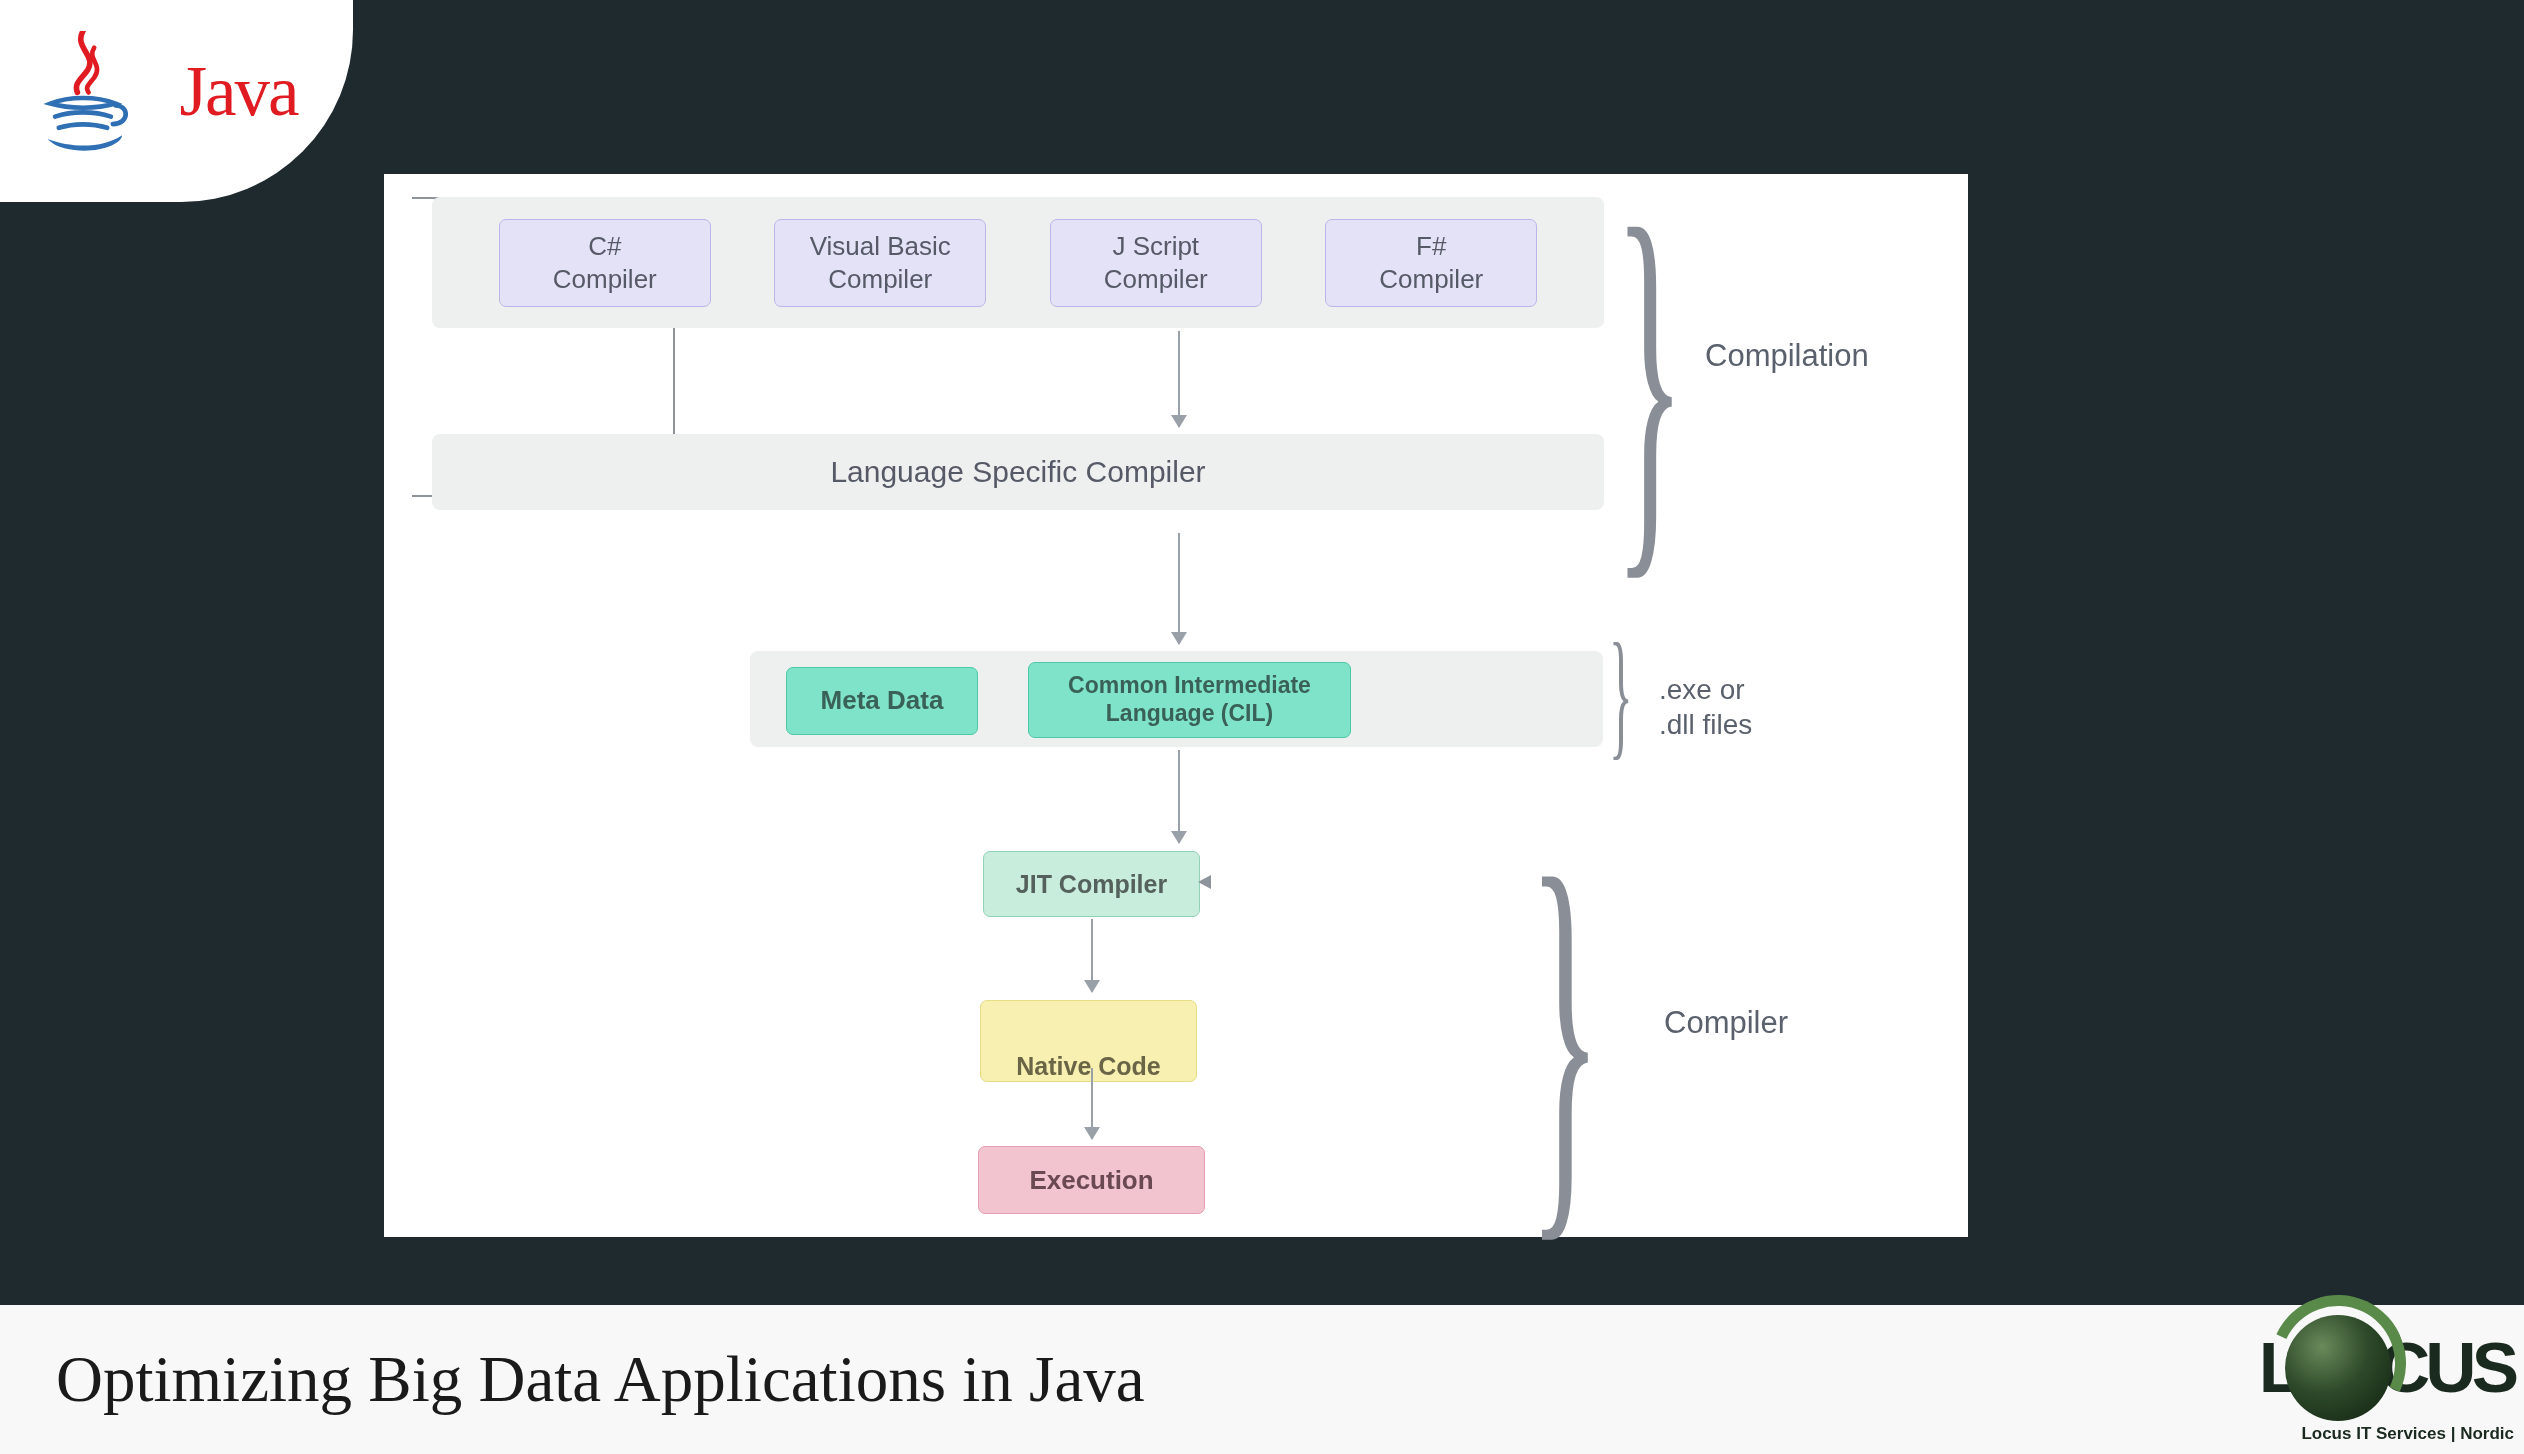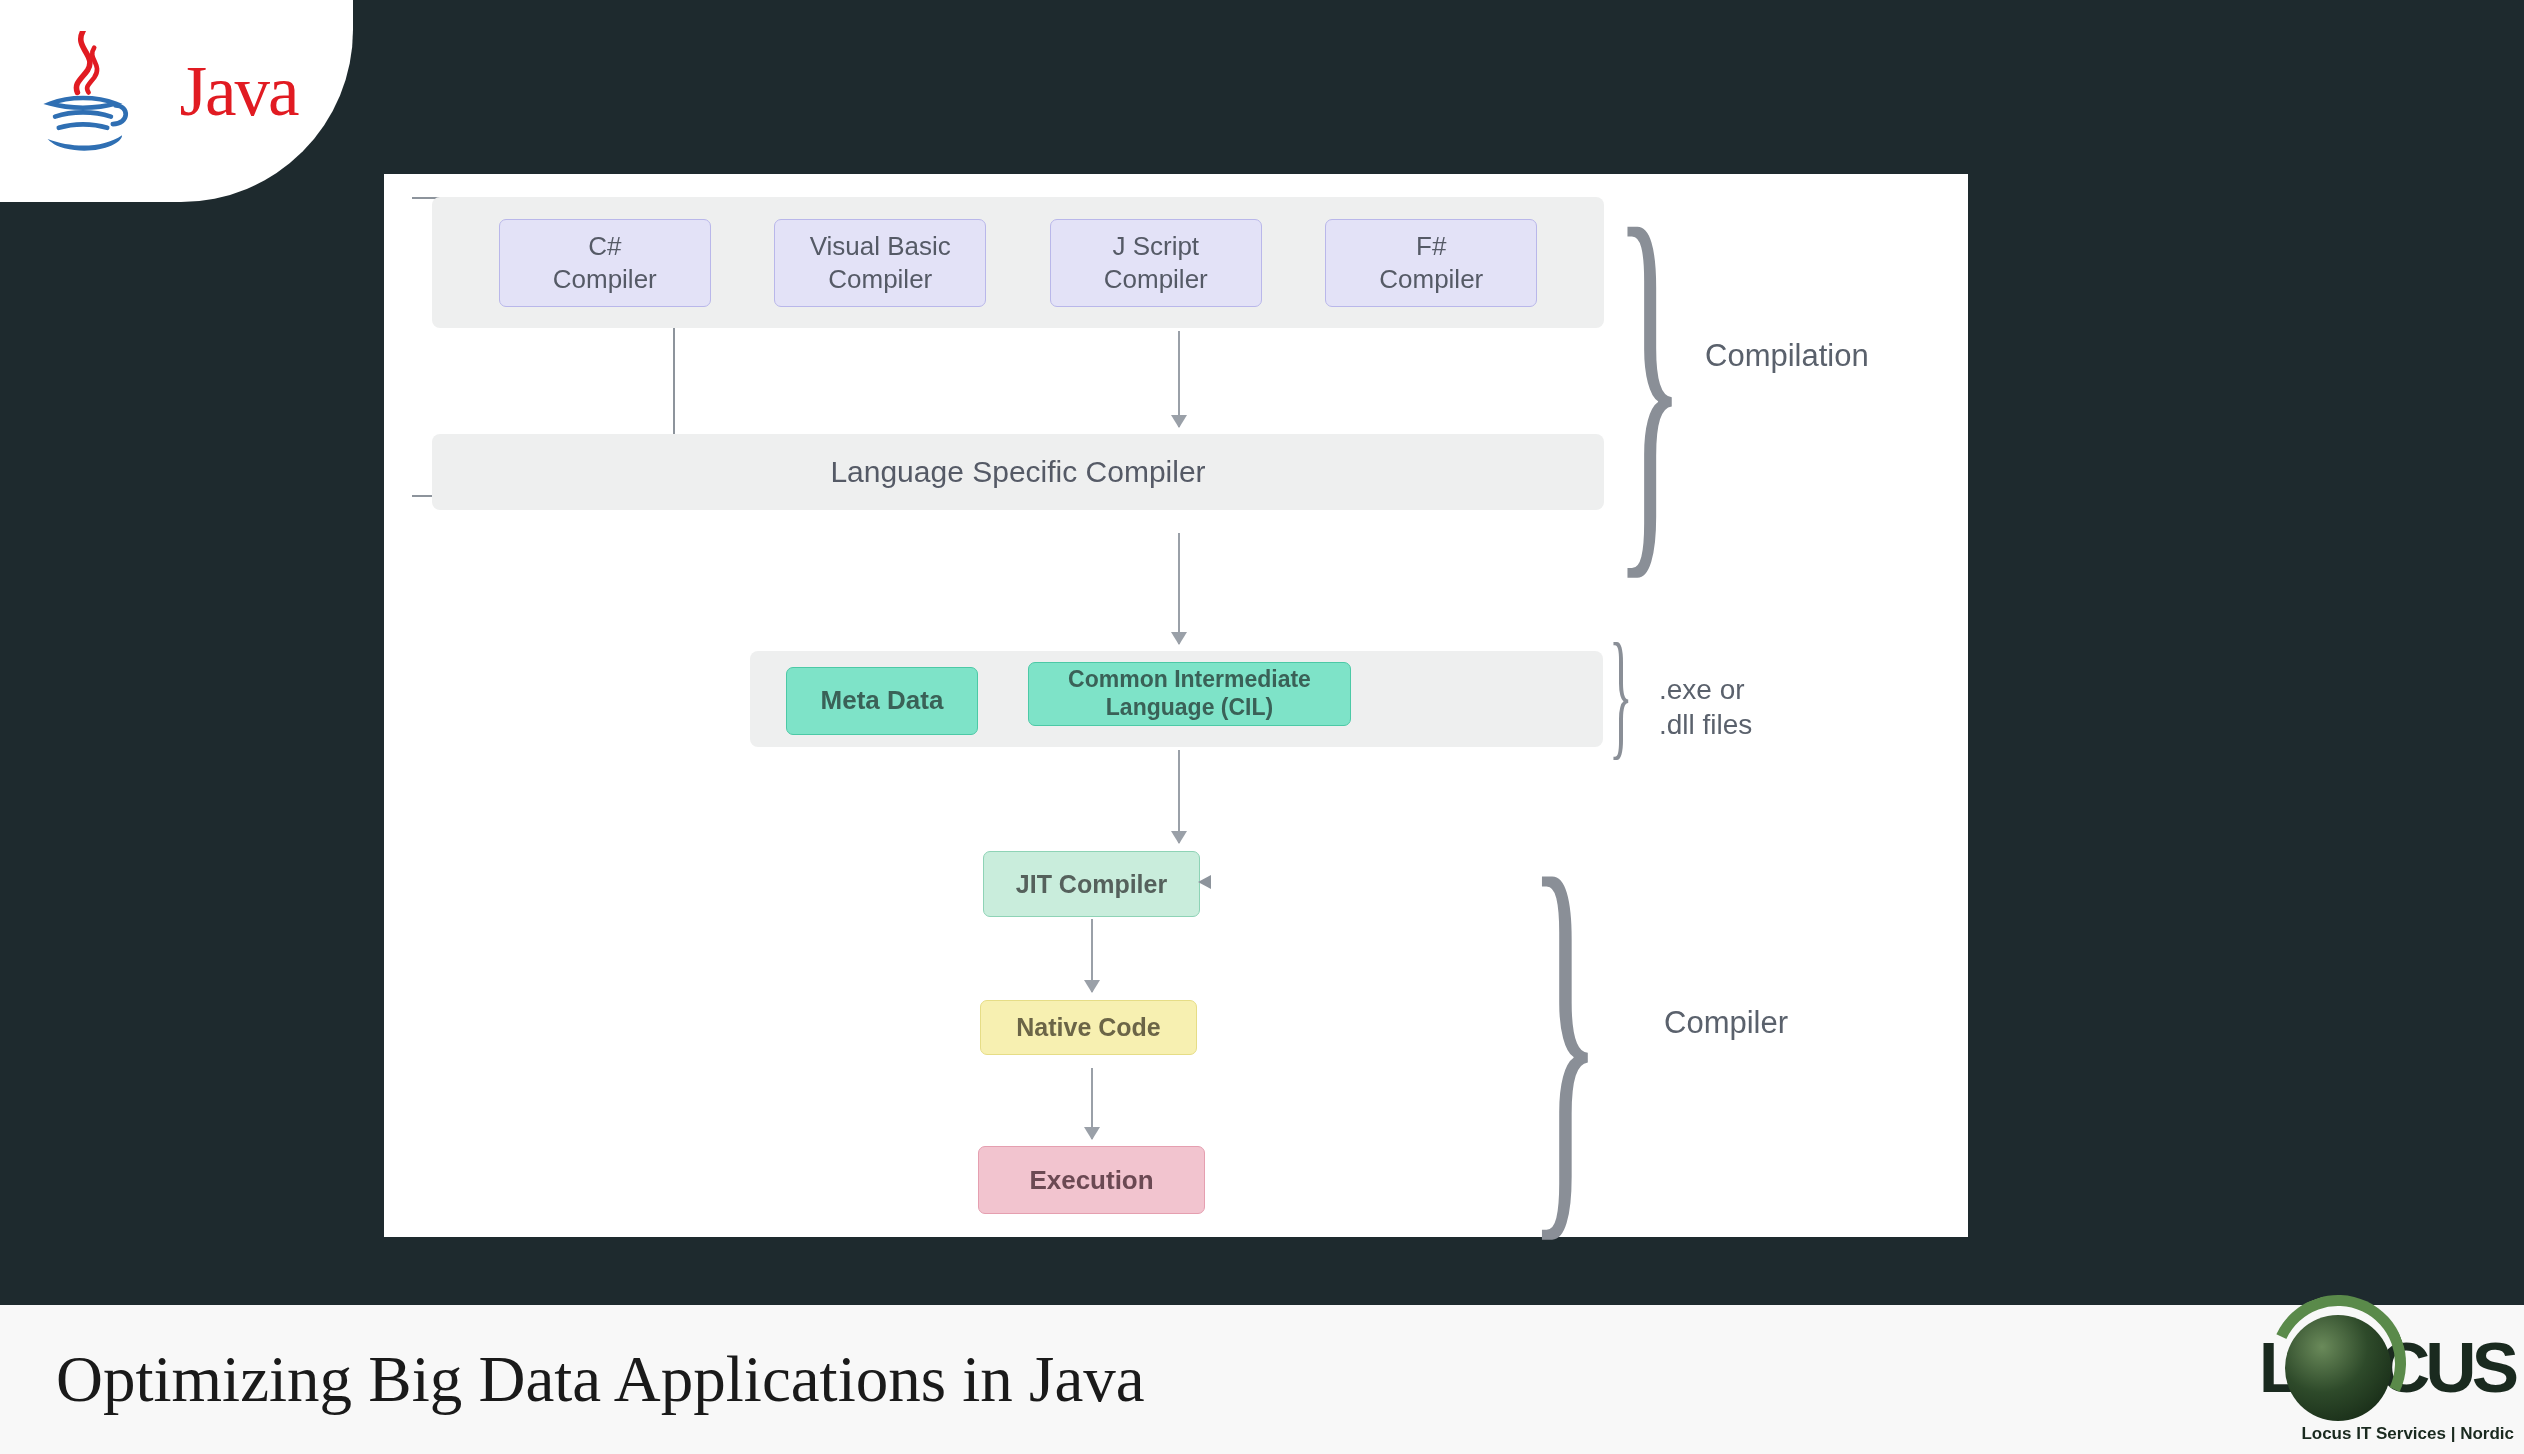--- a/index.html
+++ b/index.html
@@ -80,31 +80,31 @@
     border: 1px solid #4cc9a6;
     border-radius: 7px;
     display:flex; align-items:center; justify-content:center;
     color: #3a6157;
     font-size: 26px;
     font-weight: 600;
     text-align:center;
     line-height: 1.2;
   }
   .meta-box { left: 374px; top: 470px; width: 192px; height: 68px; }
-  .cil-box  { left: 616px; top: 465px; width: 323px; height: 64px; font-size: 23px; padding: 5px; }
+  .cil-box  { left: 616px; top: 465px; width: 323px; height: 76px; font-size: 23px; padding: 5px; }
   .jit-box  {
     position:absolute; left: 571px; top: 654px; width: 217px; height: 66px;
     background: #c9eddc; border: 1px solid #8ed3b6; border-radius: 7px;
     display:flex; align-items:center; justify-content:center;
     color:#55615c; font-size:25px; font-weight:600;
   }
   .native-box {
-    position:absolute; left: 568px; top: 803px; width: 217px; height: 55px;
+    position:absolute; left: 568px; top: 803px; width: 217px; height: 82px;
     background: #f7f0b1; border: 1px solid #e6dd86; border-radius: 7px;
-    display:flex; align-items:center; justify-content:center;
+    display:flex; align-items:flex-end; justify-content:center;
     color:#6b6547; font-size:25px; font-weight:600;
   }
   .exec-box {
     position:absolute; left: 566px; top: 949px; width: 227px; height: 68px;
     background: #f2c4cf; border: 1px solid #e59fb0; border-radius: 7px;
     display:flex; align-items:center; justify-content:center;
     color:#6b4953; font-size:26px; font-weight:600;
   }
   .annot {
     position:absolute;

